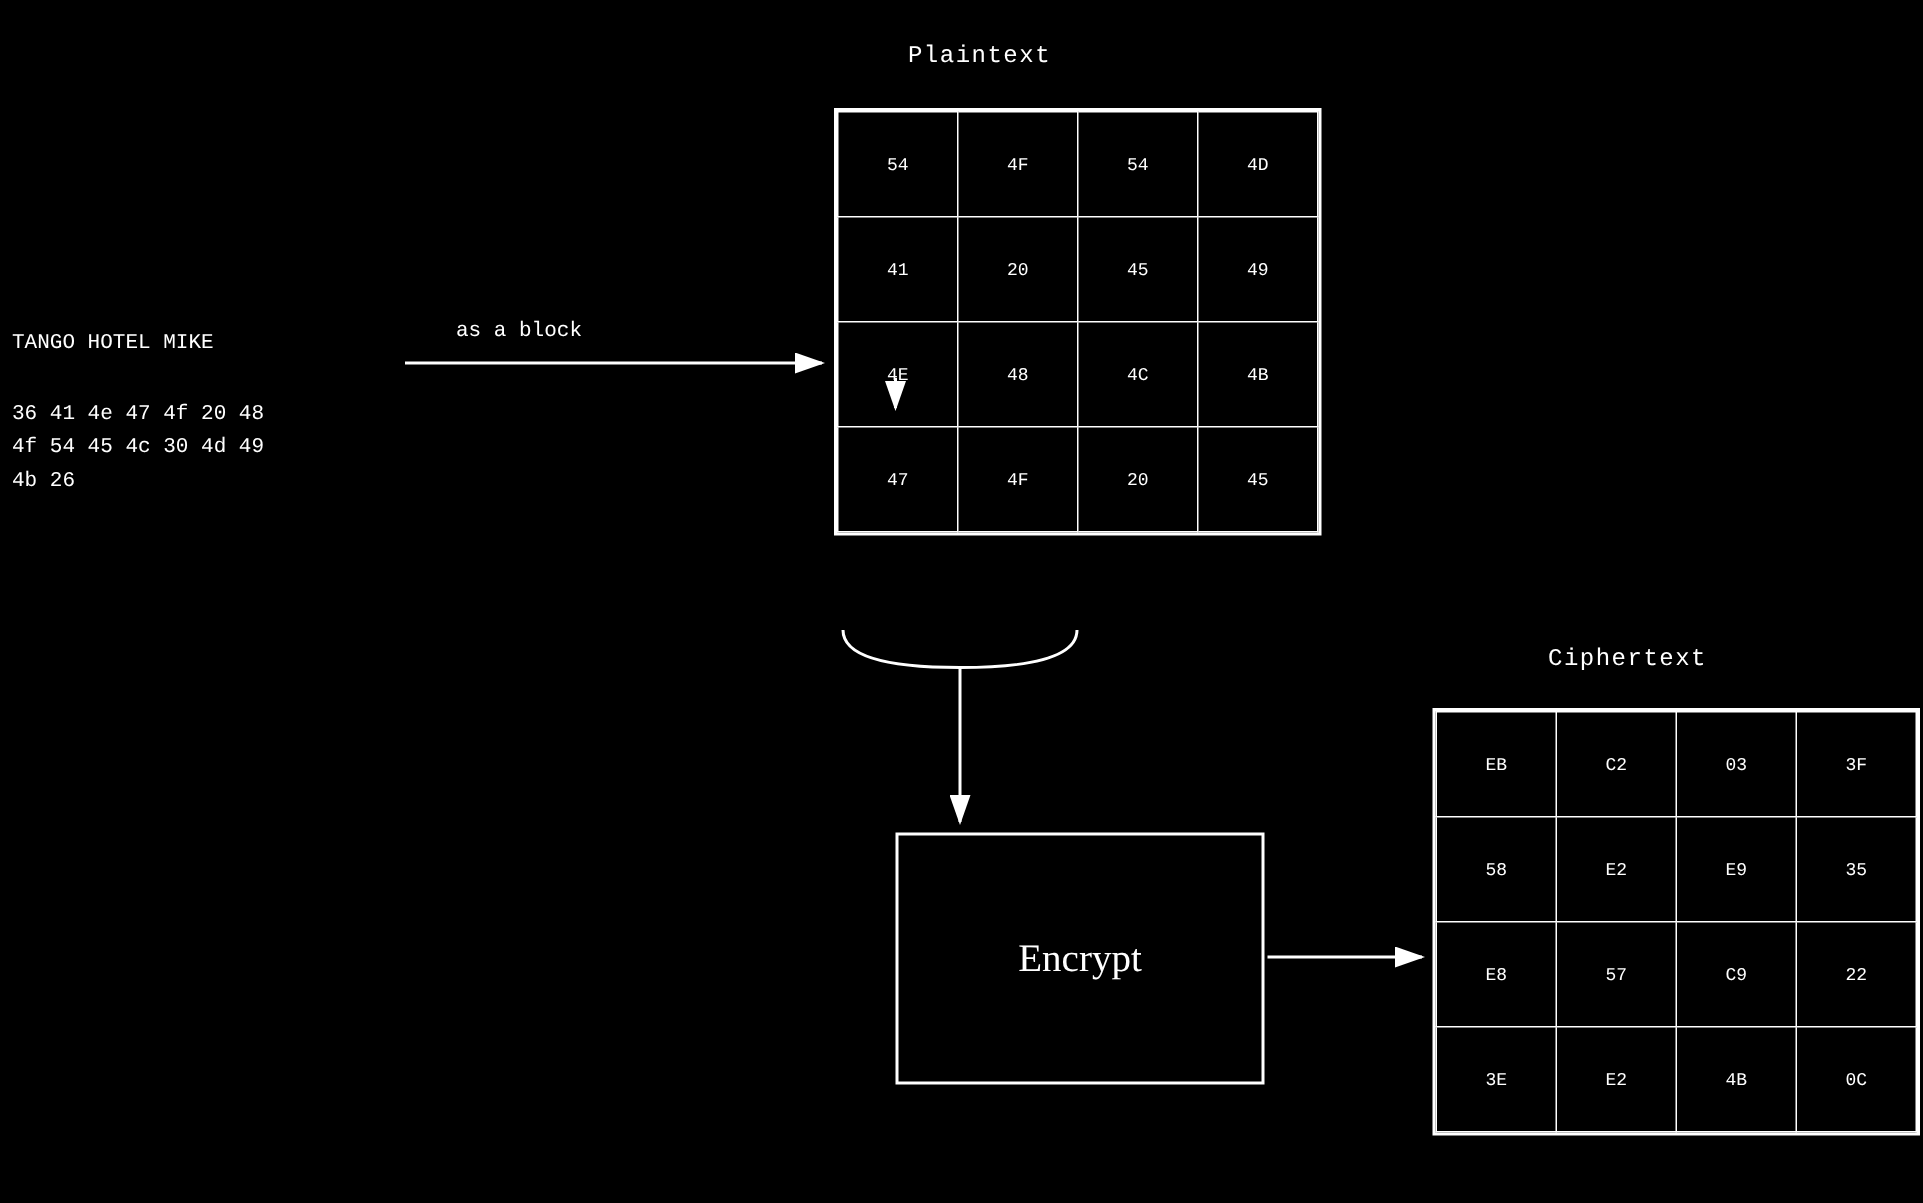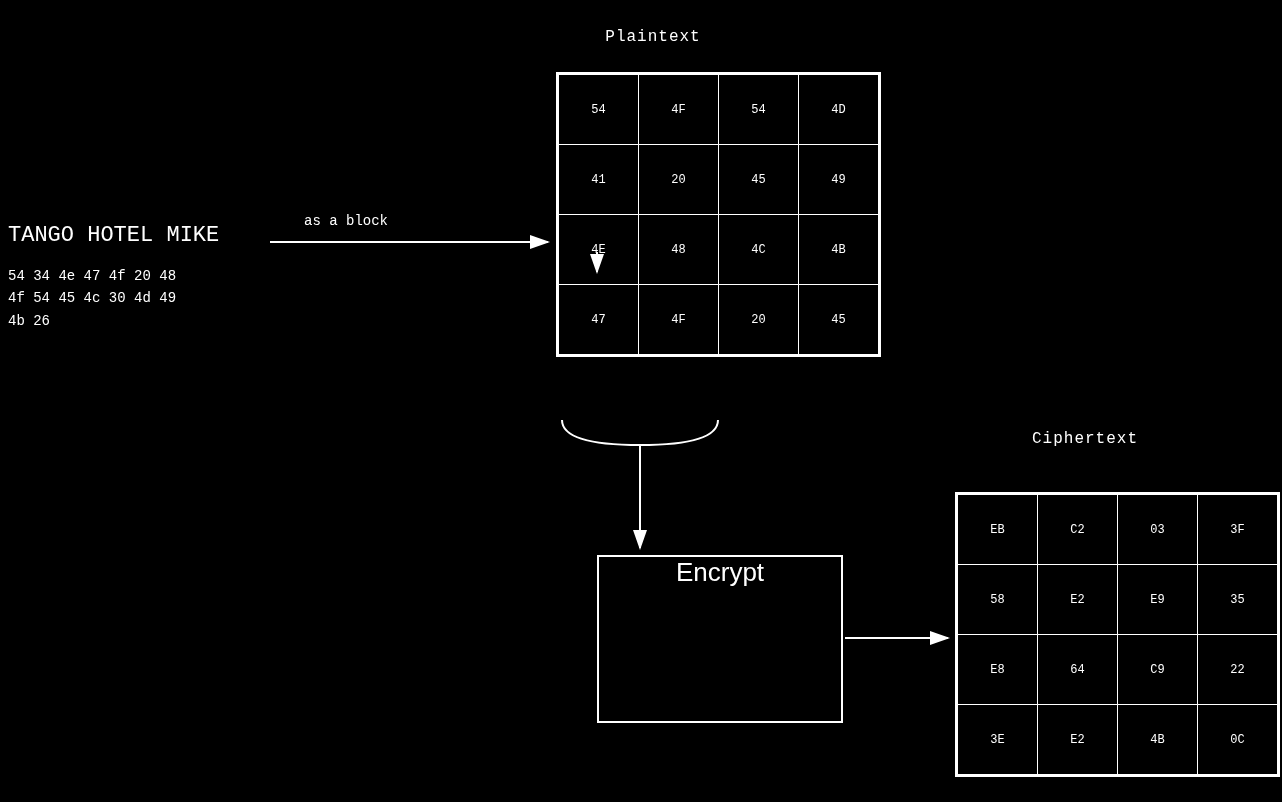--- a/index.html
+++ b/index.html
@@ -62,44 +62,43 @@
       letter-spacing: 1px;
       text-align: right;
     }
 
     
     .ciphertext-grid {
       position: absolute;
       top: 472px;
       left: 955px;
       border: 2px solid #fff;
-      margin-top: 20px;
     }
 
     
     .encrypt-box {
       position: absolute;
       top: 555px;
       left: 597px;
       width: 246px;
       height: 168px;
       border: 2px solid #fff;
       display: flex;
-      align-items: flex-start;
+      align-items: center;
       justify-content: center;
       font-size: 26px;
-      font-family: Liberation Sans, sans-serif;
+      font-family: Liberation Serif, serif;
     }
 
     
     .plaintext-text {
       position: absolute;
       top: 218px;
       left: 8px;
-      font-size: 22px;
+      font-size: 14px;
       font-family: 'Courier New', Courier, monospace;
       line-height: 1.6;
     }
 
     .hex-text {
       position: absolute;
       top: 265px;
       left: 8px;
       font-size: 14px;
       font-family: 'Courier New', Courier, monospace;
@@ -127,21 +126,21 @@
   </style>
 </head>
 <body>
 
 <div class="scene">
 
   <div class="plaintext-label">Plaintext</div>
 
   <div class="plaintext-text">TANGO HOTEL MIKE</div>
   <div class="hex-text">
-    <div>54 34 4e 47 4f 20 48</div>
+    <div>36 41 4e 47 4f 20 48</div>
     <div>4f 54 45 4c 30 4d 49</div>
     <div>4b 26</div>
   </div>
 
   <div class="arrow-label">as a block</div>
 
   <div class="plaintext-grid">
     <table class="grid-table">
       <tbody id="plaintext-tbody">
           <tr>
@@ -184,21 +183,21 @@
             <td>3F</td>
           </tr>
           <tr>
             <td>58</td>
             <td>E2</td>
             <td>E9</td>
             <td>35</td>
           </tr>
           <tr>
             <td>E8</td>
-            <td>64</td>
+            <td>57</td>
             <td>C9</td>
             <td>22</td>
           </tr>
           <tr>
             <td>3E</td>
             <td>E2</td>
             <td>4B</td>
             <td>0C</td>
           </tr>
         </tbody>

